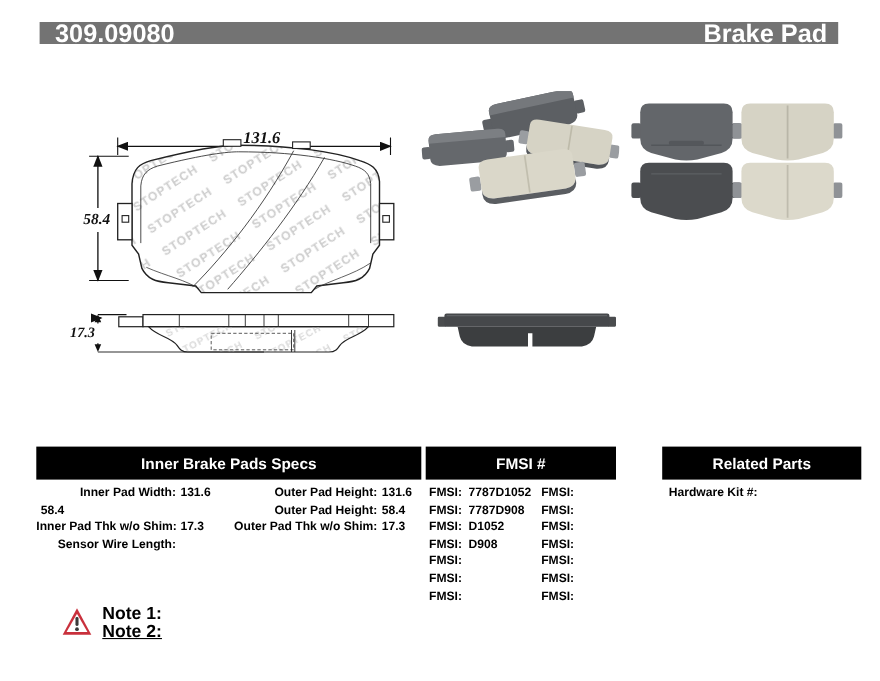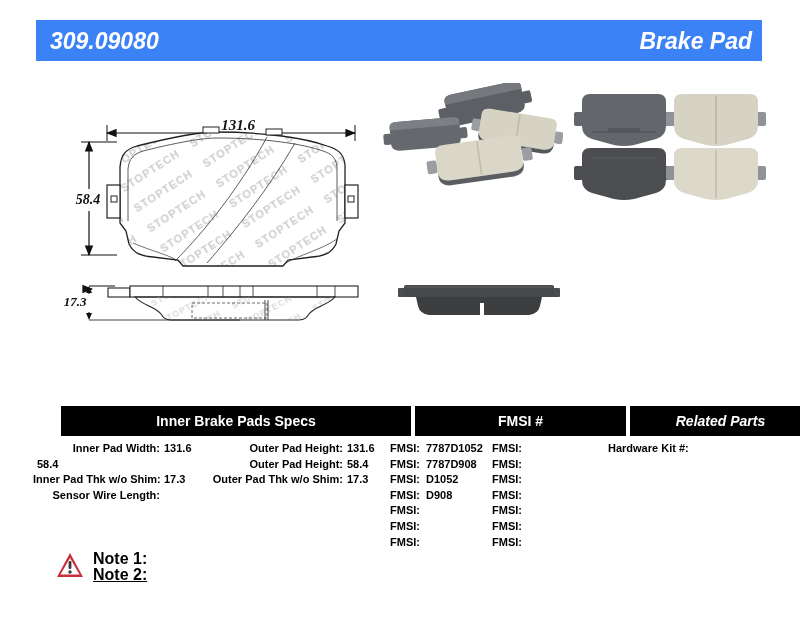--- a/index.html
+++ b/index.html
@@ -1,33 +1,33 @@
 <!DOCTYPE html>
 <html><head>
 <meta charset="utf-8">
 <style>
   html,body{margin:0;padding:0;background:#ffffff;}
   #page{position:relative;width:800px;height:619px;background:#ffffff;overflow:hidden;
         font-family:"Liberation Sans",sans-serif;color:#000;}
   .abs{position:absolute;}
 
   
-  .title-bar{left:36px;top:20px;width:726px;height:41px;background:#3b82f6;color:#fff;
+  .title-bar{left:36px;top:20px;width:726px;height:20px;background:#737373;color:#fff;
              display:flex;justify-content:space-between;align-items:center;
-             font-weight:bold;font-size:23px;line-height:36px;font-style:italic;}
+             font-weight:bold;font-size:23px;line-height:36px;}
   .title-bar .pn{padding-left:14px;}
   .title-bar .pt{padding-right:10px;margin-left:44px;}
 
   
   .sec-bar{top:406px;height:30px;background:#000;color:#fff;font-weight:bold;font-size:14px;
-           display:flex;align-items:center;justify-content:center;margin-left:28px;}
+           display:flex;align-items:center;justify-content:center;}
   #bar-specs{left:33px;width:350px;justify-content:space-around;}
   #bar-specs span{display:block;width:50%;text-align:center;}
-  #bar-fmsi{left:387px;width:211px;}
-  #bar-related{left:602px;width:181px;font-style:italic;}
+  #bar-fmsi{left:387px;width:173px;}
+  #bar-related{left:602px;width:181px;}
 
   
   .rows{font-size:11px;font-weight:bold;}
   .rows .r{height:15.6px;line-height:15.6px;display:flex;white-space:nowrap;}
   .lab-r{display:inline-block;text-align:right;}
   .val{padding-left:4px;}
   #inner-specs{left:33px;top:441px;}
   #inner-specs .lab-r{width:127px;}
   #outer-specs{left:210px;top:441px;}
   #outer-specs .lab-r{width:133px;}

